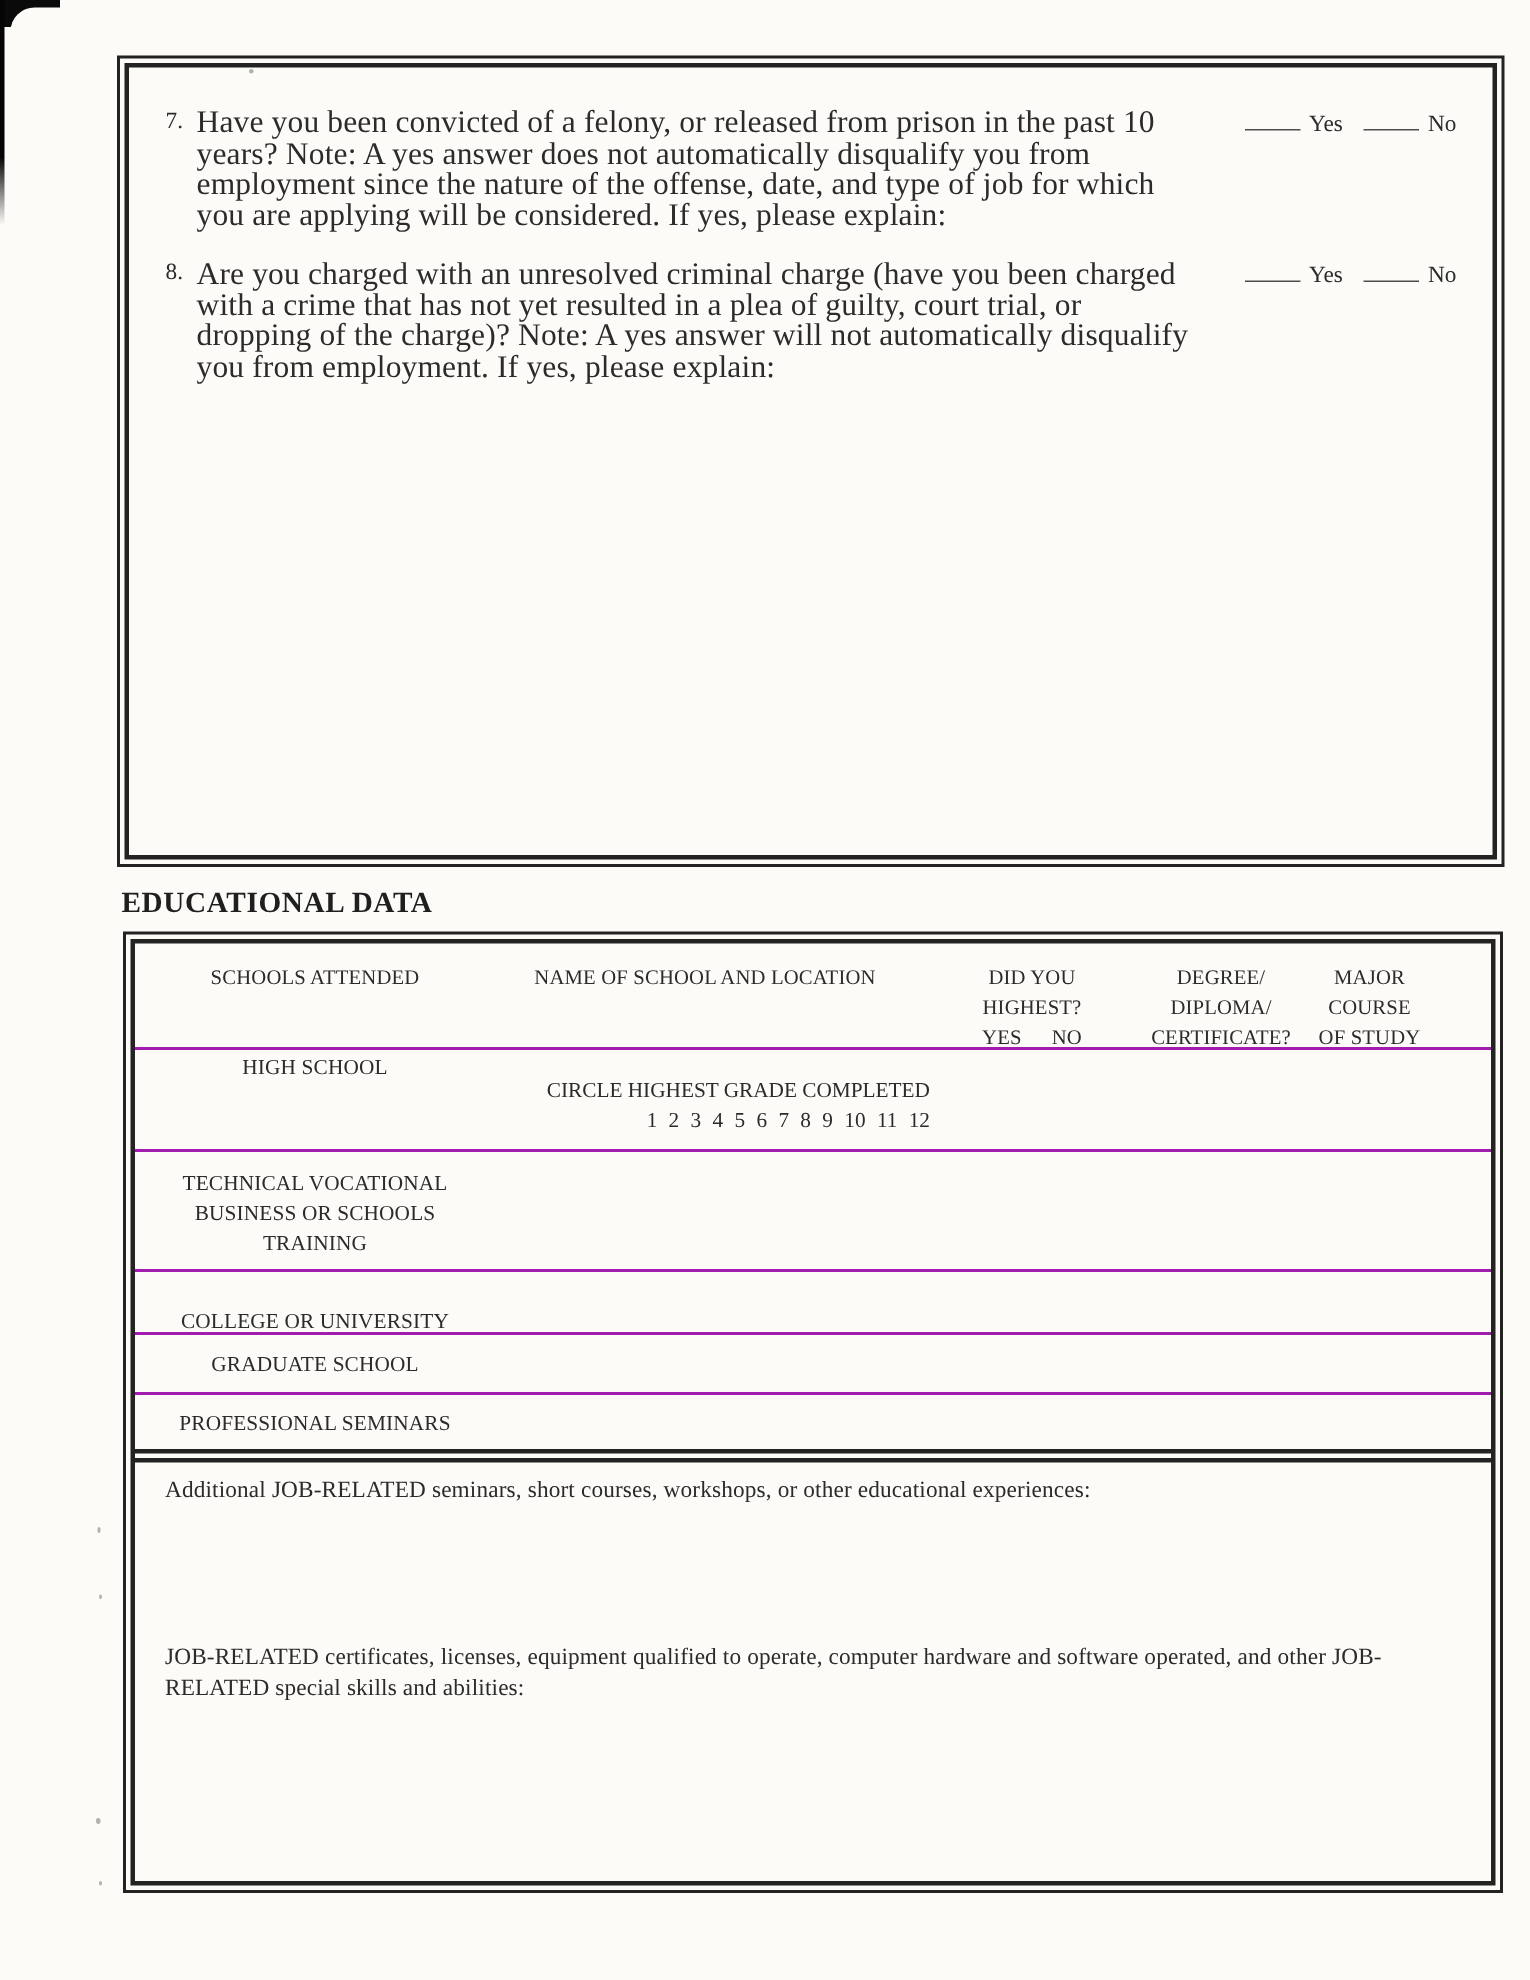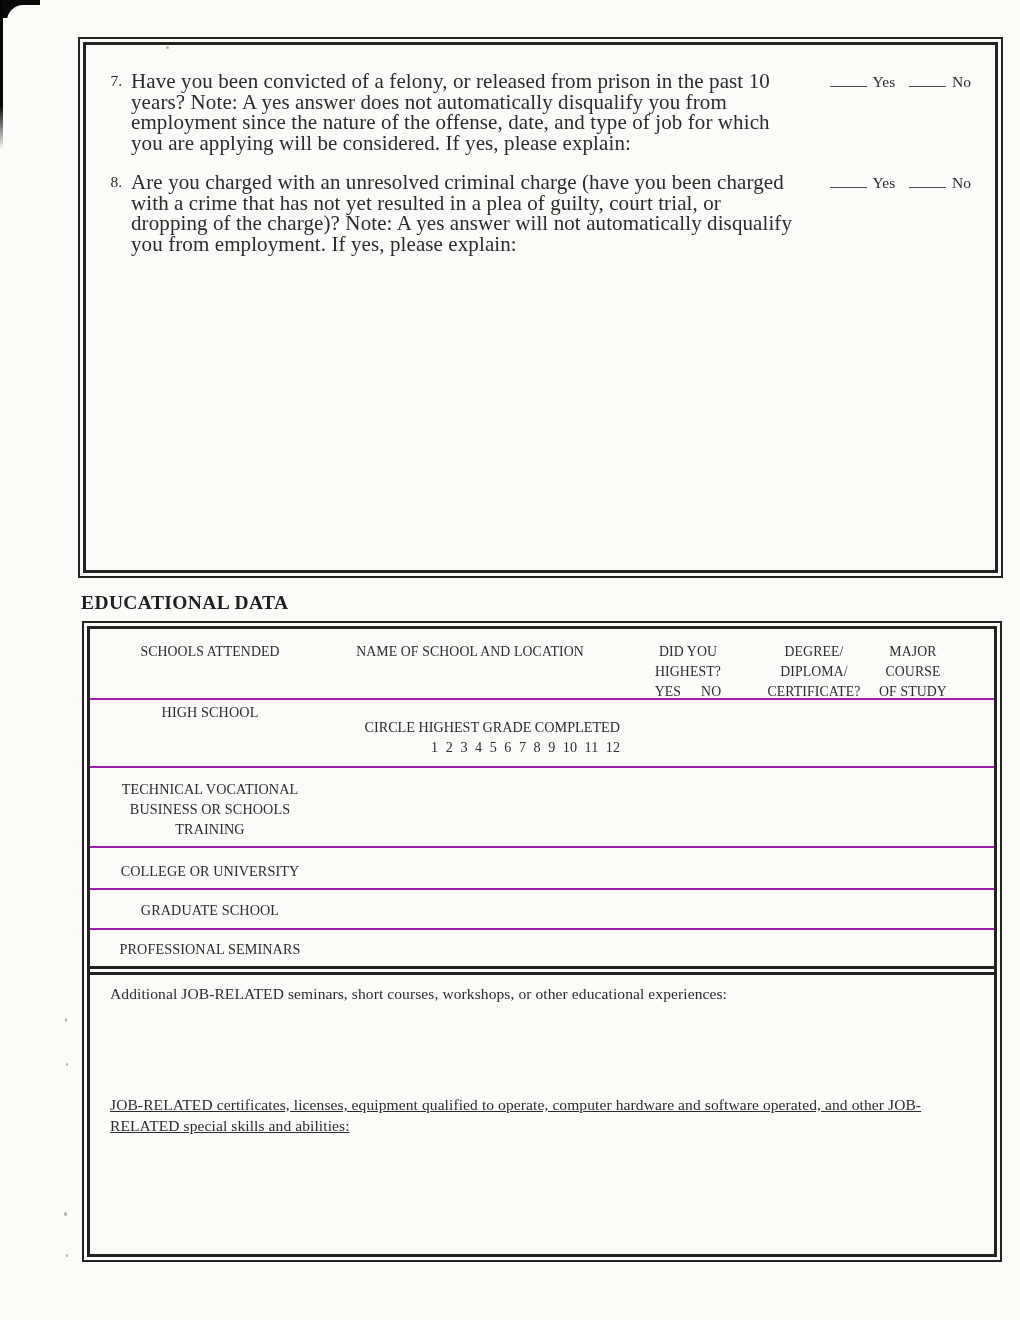--- a/index.html
+++ b/index.html
@@ -157,21 +157,21 @@
   .fill-wide   { left: 540px; right: 0; }
   .fill-narrow { left: 250px; right: 0; }
 
   .footer-para {
     font-size: 15.5px;
     line-height: 21px;
     letter-spacing: 0.1px;
     max-width: 872px;
     margin: 0;
   }
-  .footer-para.second { margin-top: 97px; text-decoration: underline; }
+  .footer-para.second { margin-top: 97px; }
   .footer-write { height: 90px; }
 </style>
 </head>
 <body>
 
 <div class="page">
 
   <div class="corner-artifact"></div>
   <div class="edge-strip"></div>
   <div class="speck" style="left:166px; top:46px; width:3px; height:3px;"></div>
@@ -240,21 +240,21 @@
       <div class="erow erow-tech">
         <div class="rlabel" style="top:11px;">
           <div>TECHNICAL VOCATIONAL</div>
           <div>BUSINESS OR SCHOOLS</div>
           <div>TRAINING</div>
         </div>
         <div class="fill-area fill-narrow"></div>
       </div>
 
       <div class="erow erow-college">
-        <div class="rlabel" style="top:13px;">COLLEGE OR UNIVERSITY</div>
+        <div class="rlabel" style="top:23px;">COLLEGE OR UNIVERSITY</div>
         <div class="fill-area fill-narrow"></div>
       </div>
 
       <div class="erow erow-grad">
         <div class="rlabel" style="top:10px;">GRADUATE SCHOOL</div>
         <div class="fill-area fill-narrow"></div>
       </div>
 
       <div class="erow erow-sem">
         <div class="rlabel" style="top:9px;">PROFESSIONAL SEMINARS</div>

